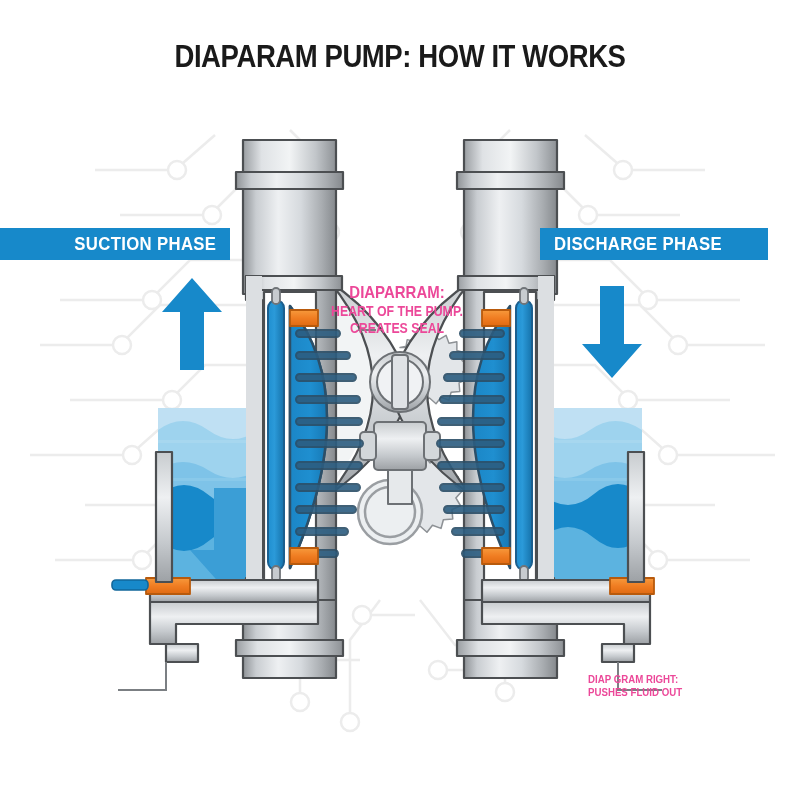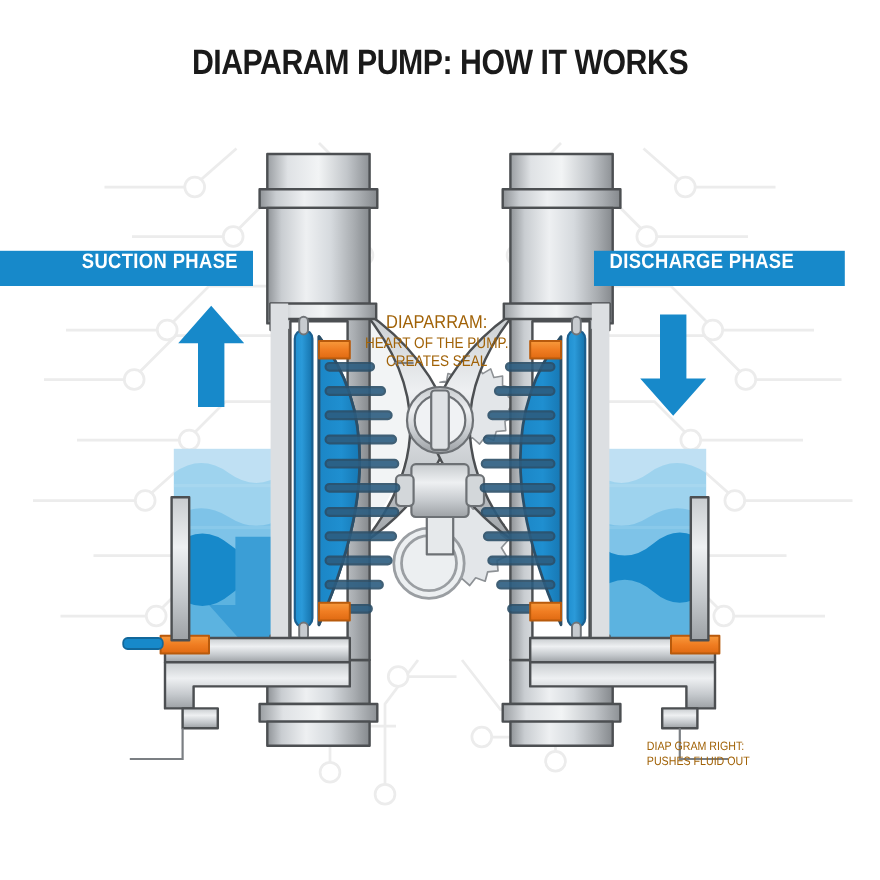--- a/index.html
+++ b/index.html
@@ -21,35 +21,35 @@
     color:#1a1a1a;
     font-family:"Liberation Sans", sans-serif;
     transform:scaleX(0.86);
     transform-origin:center top;
     white-space:nowrap;
   }
 
   .banner{
     position:absolute;height:32px;
     background:#1789ca;
-    display:flex;align-items:flex-start;
+    display:flex;align-items:center;
   }
   .banner span{
     color:#ffffff;font-weight:bold;font-size:19px;
     letter-spacing:0.4px;
     transform:scaleX(0.88);
     white-space:nowrap;
   }
   #banner-left{left:0;top:228px;width:230px;justify-content:flex-end;}
   #banner-left span{transform-origin:right center;padding-right:16px;}
   #banner-right{left:540px;top:228px;width:228px;justify-content:flex-start;}
   #banner-right span{transform-origin:left center;padding-left:16px;}
 
   .label{
-    position:absolute;color:#a16207;font-weight:normal;
+    position:absolute;color:#ec4899;font-weight:bold;
     line-height:1.18;white-space:nowrap;
   }
   .label .l{display:block;transform:scaleX(0.88);}
 
   #label-center{left:322px;top:283px;width:150px;text-align:center;font-size:14px;}
   #label-center .big{font-size:17px;}
   #label-center .l{transform-origin:center;}
 
   #label-bl{left:68px;top:673px;font-size:17px;text-align:left;}
   #label-bl .l{transform-origin:left center;}

